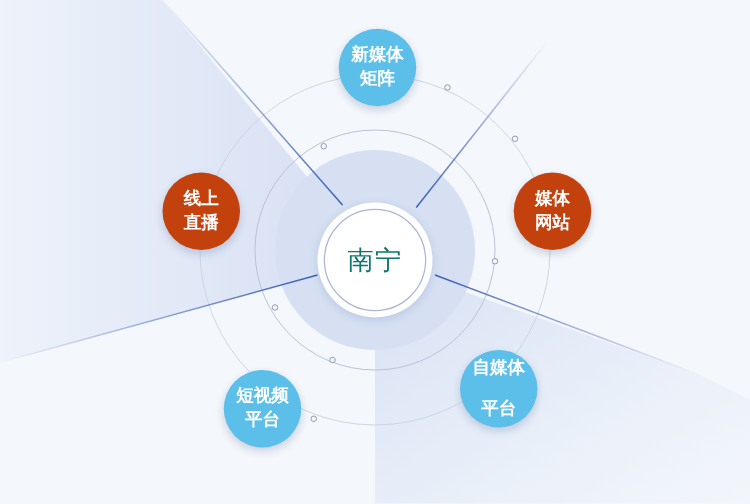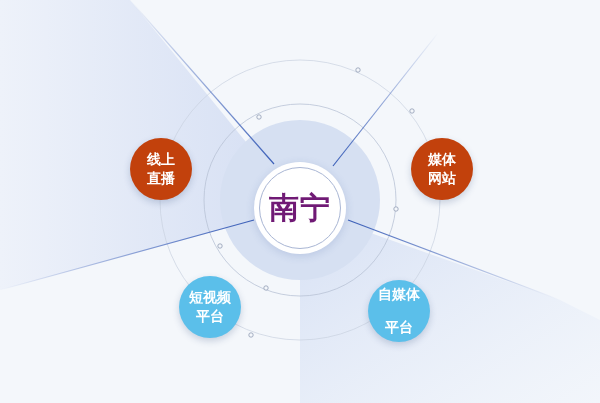--- a/index.html
+++ b/index.html
@@ -37,23 +37,23 @@
       justify-content: center;
     }
     .center-node::after {
       content: "";
       position: absolute;
       left: 5px; top: 5px; right: 5px; bottom: 5px;
       border-radius: 50%;
       border: 1px solid #a9b6d4;
     }
     .center-label {
-      font-size: 30px;
-      font-weight: bold;
-      color: #701a75;
+      font-size: 21px;
+      font-weight: normal;
+      color: #0f766e;
       letter-spacing: 1px;
       position: relative;
       z-index: 1;
     }
     .node {
       position: absolute;
       width: 62px;
       height: 62px;
       border-radius: 50%;
       display: flex;
@@ -130,32 +130,36 @@
     <line x1="274" y1="164" x2="130" y2="0" stroke="url(#lineFadeNW)" stroke-width="1.2"></line>
     <line x1="254" y1="220" x2="0" y2="290" stroke="url(#lineFadeW)" stroke-width="1.2"></line>
     <line x1="348" y1="220" x2="560" y2="300" stroke="url(#lineFadeE)" stroke-width="1.2"></line>
     <line x1="302" y1="252" x2="302" y2="403" stroke="url(#lineFadeS)" stroke-width="1.2"></line>
   </svg>
 
   <div class="center-node">
     <span class="center-label">南宁</span>
   </div>
 
+  <div class="node blue" style="left:271px; top:23px;">
+    <span>新媒体</span>
+    <span>矩阵</span>
+  </div>
 
   <div class="node green" style="left:411px; top:138px;font-family:Liberation Serif, serif;">
     <span>媒体</span>
     <span>网站</span>
   </div>
 
   <div class="node blue" style="left:368px; top:280px;gap:14px;">
     <span>自媒体</span>
     <span>平台</span>
   </div>
 
-  <div class="node blue" style="left:179px; top:276px;">
+  <div class="node blue" style="left:179px; top:296px;">
     <span>短视频</span>
     <span>平台</span>
   </div>
 
   <div class="node green" style="left:130px; top:138px;">
     <span>线上</span>
     <span>直播</span>
   </div>
 </div>
 

